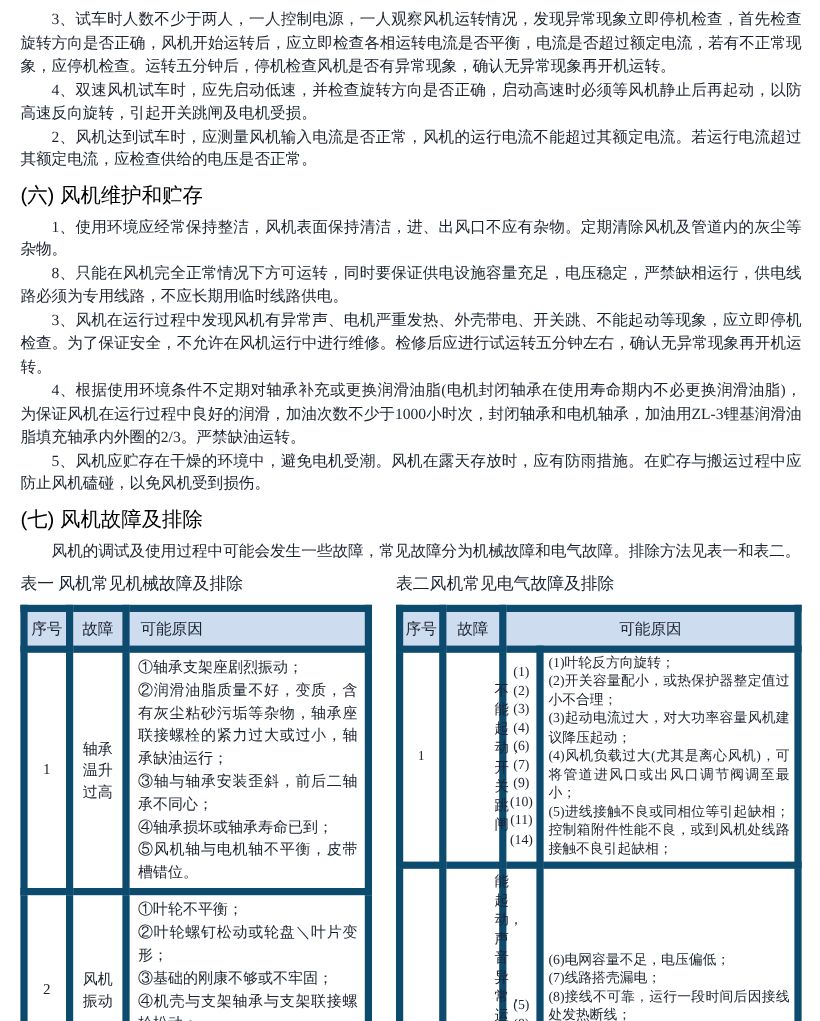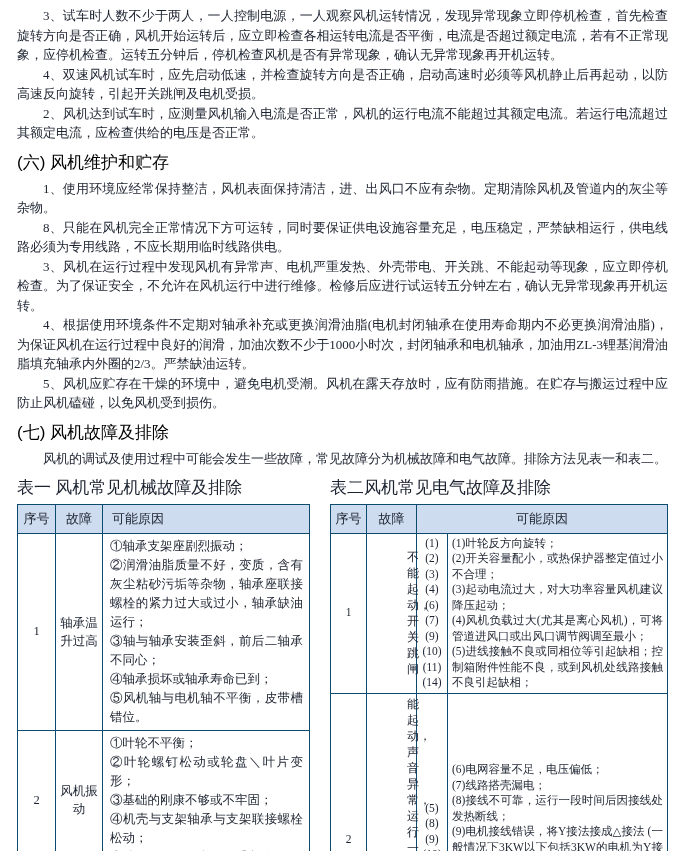--- a/index.html
+++ b/index.html
@@ -10,23 +10,23 @@
     color:#1c2330;font-size:13px;line-height:19.5px;
   }
   p.para{margin:0;text-indent:2em;text-align:justify;}
   h2.sec{
     font-family:"Liberation Sans","DejaVu Sans",sans-serif;
     font-size:17px;line-height:22px;color:#000;
     margin:9px 0 5px 0;font-weight:normal;
   }
   .tables-wrap{display:flex;gap:20px;align-items:flex-start;margin-top:12px;}
   .tbl-block{display:flex;flex-direction:column;}
-  .tbl-caption{font-size:17px;line-height:16px;margin-bottom:8px;}
+  .tbl-caption{font-size:14px;line-height:16px;margin-bottom:8px;}
   table{border-collapse:collapse;table-layout:fixed;}
-  td,th{border:1px solid #0c4a6e;vertical-align:middle;box-sizing:border-box;}
+  td,th{border:6px solid #0c4a6e;vertical-align:middle;box-sizing:border-box;}
   th{background:#cddcef;font-weight:normal;font-size:13px;padding:4px 2px;}
   .t1{width:293px;}
   .t1 .col-no{width:38px;}
   .t1 .col-fault{width:47px;}
   .t1 td{font-size:12.5px;line-height:19px;}
   .t1 th.h-cause{text-align:left;padding-left:9px;}
   .t2{width:338px;}
   .t2 .col-no{width:36px;}
   .t2 .col-fault{width:50px;}
   .t2 .col-ref{width:31px;}

